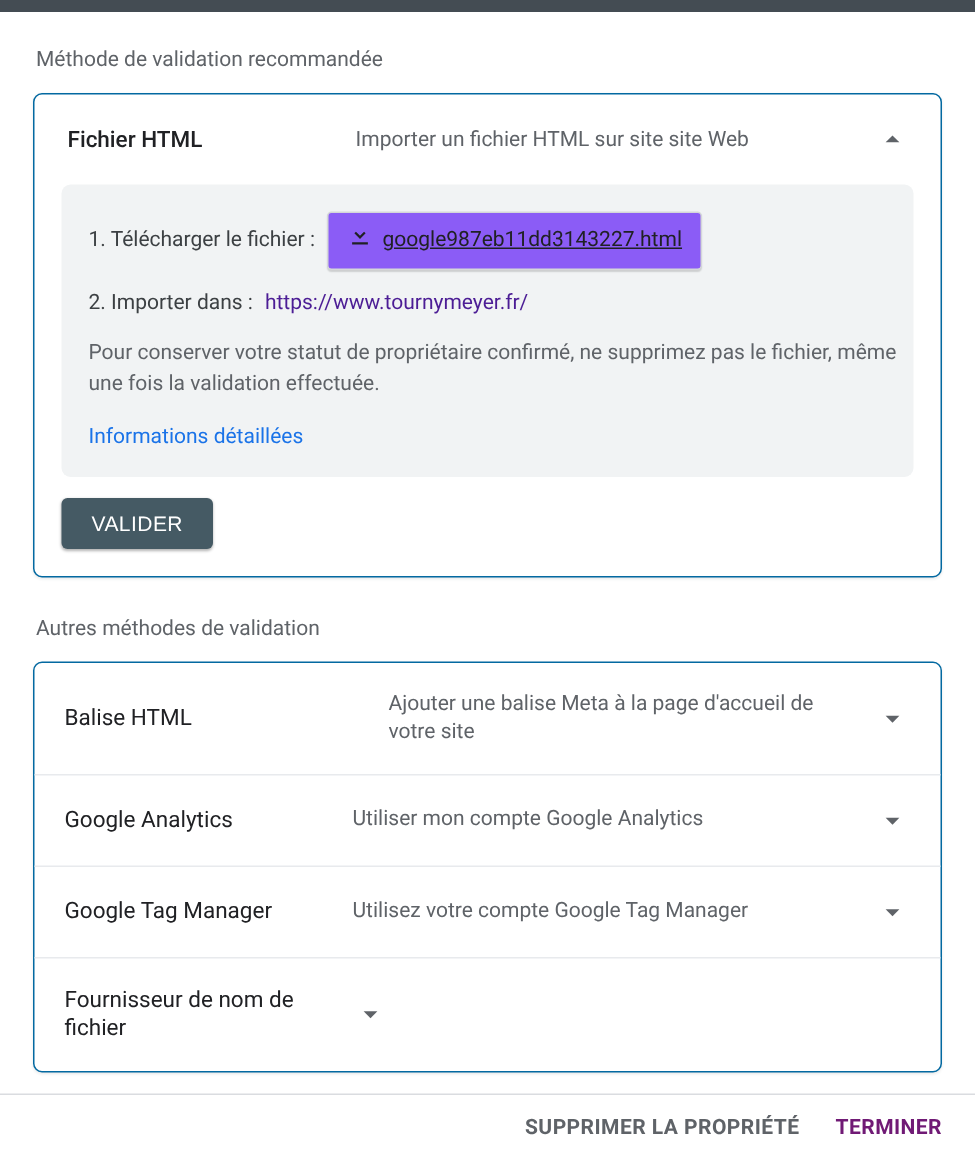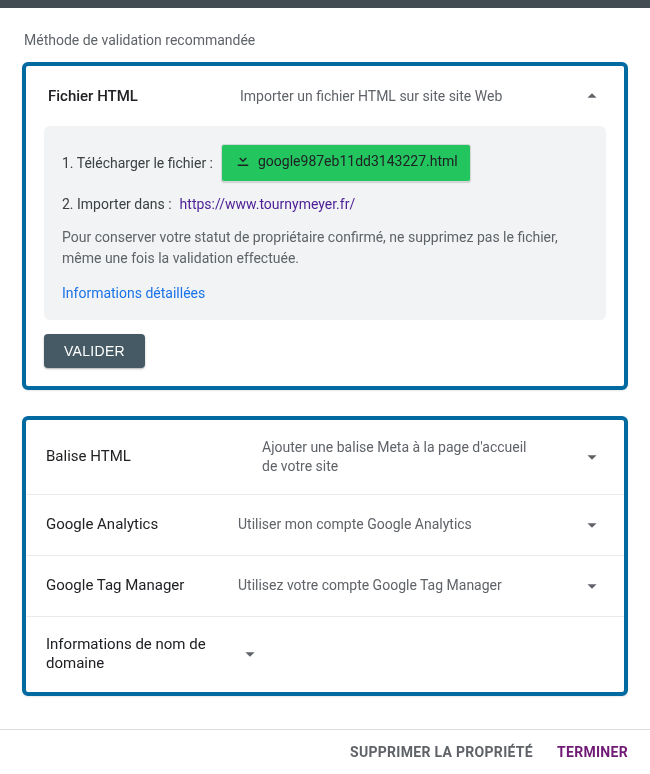--- a/index.html
+++ b/index.html
@@ -30,21 +30,21 @@
   .scroll-area::-webkit-scrollbar-button { background: #f1f1f1; height: 16px; }
 
   .section-heading {
     font-size: 14px;
     color: #5f6368;
     margin: 6px 2px 14px 2px;
     font-weight: 400;
   }
 
   .card {
-    border: 4px solid #0369a1;
+    border: 1px solid #0369a1;
     border-radius: 6px;
     box-shadow: 0 1px 2px rgba(60,64,67,.12);
     background: #fff;
     margin-bottom: 26px;
   }
 
   .panel-header {
     display: flex;
     align-items: center;
     padding: 18px 20px 14px 22px;
@@ -82,29 +82,31 @@
   .step-row {
     display: flex;
     align-items: center;
     flex-wrap: wrap;
     gap: 8px;
     margin-bottom: 12px;
     color: #3c4043;
   }
   .download-chip {
     display: inline-flex;
+    align-items: center;
     gap: 6px;
-    background: #22c55e;
+    background: #8b5cf6;
     border: 1px solid #d5d7d9;
     border-radius: 3px;
     padding: 6px 12px;
     font-size: 14px;
     color: #202124;
     cursor: pointer;
     box-shadow: 0 1px 1px rgba(0,0,0,.15);
+    text-decoration: underline;
   }
   .download-chip svg { width: 18px; height: 18px; }
 
   .step2-url { color: #4c1d95; }
 
   .note { margin: 6px 0 14px 0; }
 
   .details-link {
     color: #1a73e8;
     font-size: 14px;
@@ -210,20 +212,21 @@
       <div class="note">Pour conserver votre statut de propriétaire confirmé, ne supprimez pas le fichier, même une fois la validation effectuée.</div>
 
       <div class="details-link">Informations détaillées</div>
     </div>
 
     <div class="validate-row">
       <button class="validate-btn">VALIDER</button>
     </div>
   </div>
 
+  <div class="section-heading">Autres méthodes de validation</div>
 
   <div class="card other-card">
 
     <div class="other-row">
       <div class="other-title">Balise HTML</div>
       <div class="other-desc">Ajouter une balise Meta à la page d'accueil de votre site</div>
       <div class="chevron">
         <svg viewBox="0 0 24 24" width="22" height="22" fill="currentColor">
             <path d="M7 10l5 5 5-5z"></path>
           </svg>
@@ -244,21 +247,21 @@
       <div class="other-title">Google Tag Manager</div>
       <div class="other-desc">Utilisez votre compte Google Tag Manager</div>
       <div class="chevron">
         <svg viewBox="0 0 24 24" width="22" height="22" fill="currentColor">
             <path d="M7 10l5 5 5-5z"></path>
           </svg>
       </div>
     </div>
 
     <div class="other-row">
-      <div class="other-title">Informations de nom de domaine</div>
+      <div class="other-title">Fournisseur de nom de fichier</div>
       <div class="chevron">
         <svg viewBox="0 0 24 24" width="22" height="22" fill="currentColor">
             <path d="M7 10l5 5 5-5z"></path>
           </svg>
       </div>
     </div>
 
   </div>
 
 </div>

